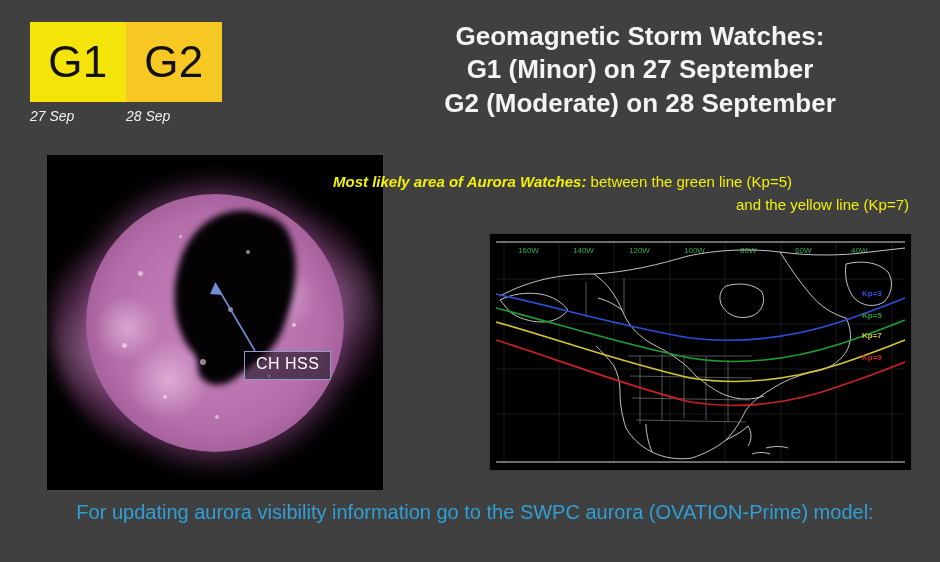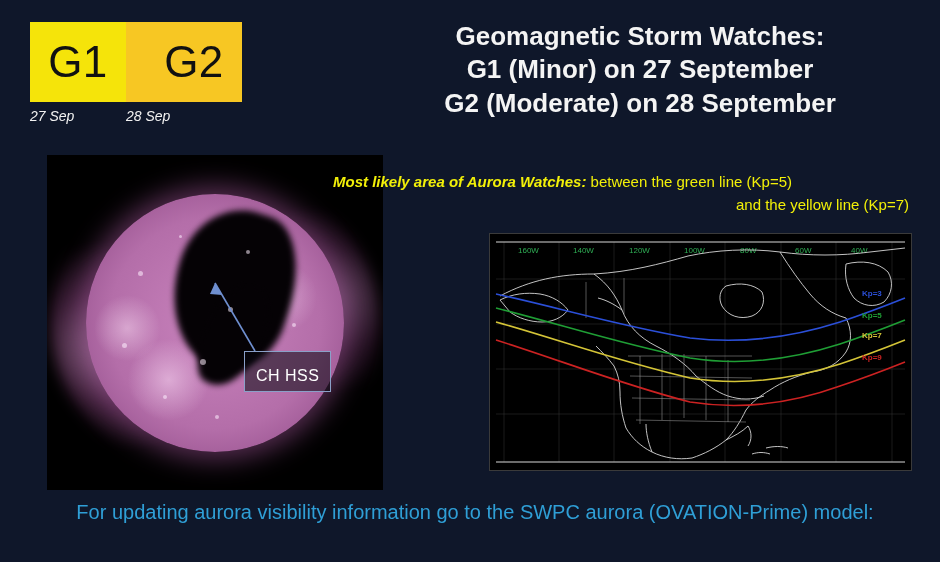--- a/index.html
+++ b/index.html
@@ -3,35 +3,35 @@
 <meta charset="utf-8">
 <style>
   html,body{margin:0;padding:0;background:#000;}
   body{
     font-family:"Liberation Sans", sans-serif;
     -webkit-font-smoothing:antialiased;
   }
   #slide{
     position:relative;
     width:940px;height:562px;
-    background:#0f172a;
+    background:#404040;
     overflow:hidden;
   }
 
   
   #badges{position:absolute;left:30px;top:22px;display:flex;}
   .badge{
     width:96px;height:80px;
     display:flex;align-items:center;justify-content:center;
     color:#111;
     font-size:44px;line-height:1;
     letter-spacing:.5px;
   }
   .badge.g1{background:#f5e40a;}
-  .badge.g2{background:#f7c723;padding-left:20px;}
+  .badge.g2{background:#f7c723;}
   #badge-dates{
     position:absolute;left:30px;top:108px;
     display:flex;
   }
   .badge-date{
     width:96px;
     text-align:left;
     color:#f2f2f2;
     font-size:14px;
     font-style:italic;
@@ -94,21 +94,21 @@
     border-radius:50% 46% 54% 42% / 48% 52% 46% 54%;
     transform:rotate(26deg);
     filter:blur(3px);
   }
   #ch-callout{
     position:absolute;left:197px;top:196px;
     border:1px solid #8aa0c8;
     background:rgba(8,8,14,.55);
     color:#ffffff;
     font-size:16px;
-    padding:15px 11px 6px;
+    padding:3px 11px 6px;
     letter-spacing:.5px;
   }
   #ch-arrow{position:absolute;left:0;top:0;width:336px;height:335px;pointer-events:none;}
 
   
   #aurora-note{
     position:absolute;left:333px;top:170px;width:580px;
     color:#f2f008;
     font-size:15px;
     line-height:1.55;

